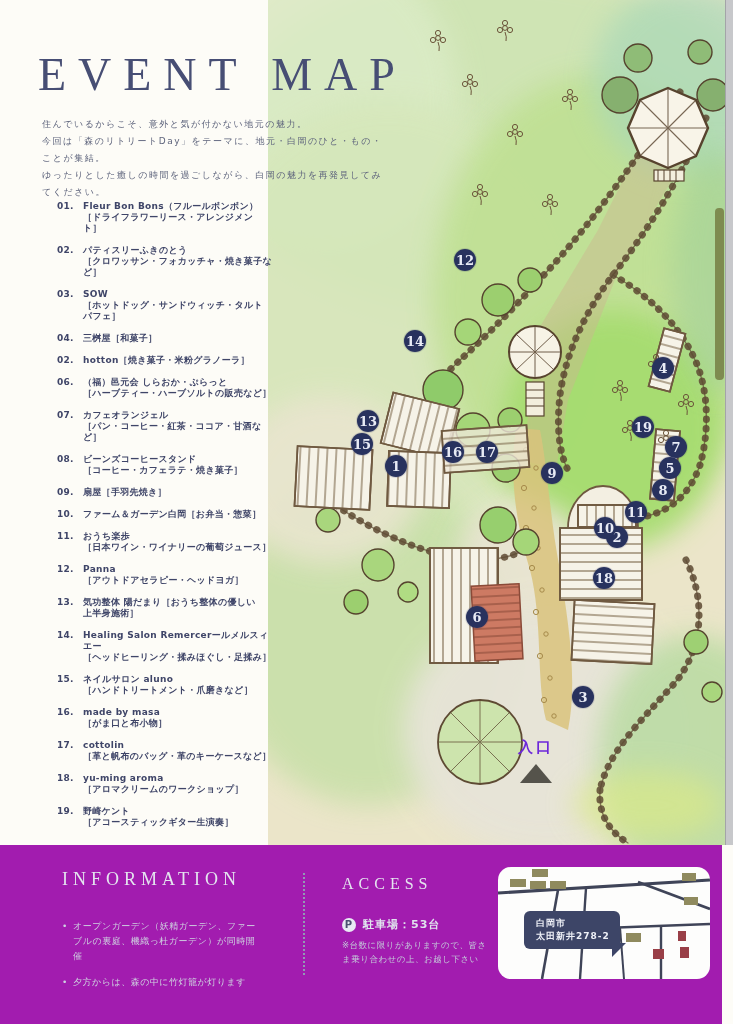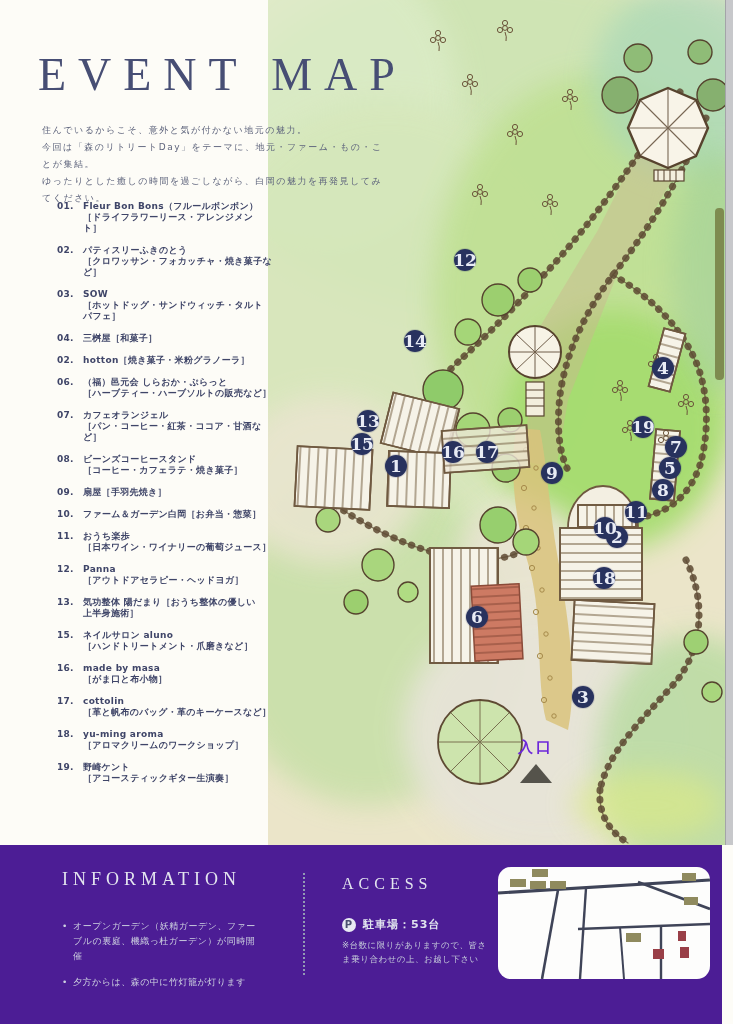--- a/index.html
+++ b/index.html
@@ -8,43 +8,43 @@
     background:#fdfcf7;overflow:hidden;
     font-family:"DejaVu Sans",sans-serif;
   }
   
   #map-area{position:absolute;left:268px;top:0;width:457px;height:845px;background:#ebe5c9;overflow:hidden;}
   #map-area svg{display:block;}
   #edge-strip{position:absolute;left:725px;top:0;width:8px;height:845px;background:#c7c8cb;border-left:1px solid #a3a4a8;}
   .marker{
     position:absolute;width:22px;height:22px;border-radius:50%;
     background:#28325e;color:#e8ebf5;display:flex;align-items:center;justify-content:center;
-    font-family:"DejaVu Serif",serif;font-size:17px;font-weight:bold;
+    font-family:"DejaVu Serif",serif;font-size:13px;font-weight:bold;
     transform:translate(-50%,-50%);box-shadow:0 0 0 1px rgba(40,50,94,.15);
   }
   #entrance-label{
     position:absolute;font-family:"DejaVu Serif",serif;font-weight:bold;
     font-size:15px;letter-spacing:3px;color:#6d28d9;
   }
   
   #title{
     position:absolute;left:38px;top:48px;z-index:5;
     font-family:"Liberation Serif","DejaVu Serif",serif;
     font-size:46px;font-weight:400;letter-spacing:.26em;color:#474e74;white-space:nowrap;
   }
   #intro{
     position:absolute;left:42px;top:116px;z-index:5;width:350px;
-    font-size:9px;letter-spacing:1.5px;line-height:17px;color:#5f657d;margin-top:6px;
+    font-size:9px;letter-spacing:1.5px;line-height:17px;color:#5f657d;
   }
   #vendor-list{position:absolute;left:57px;top:201px;width:215px;z-index:5;}
   .vendor{display:flex;margin-bottom:11px;color:#3f4568;font-size:9px;font-weight:bold;line-height:11px;letter-spacing:.3px;}
   .vno{flex:0 0 26px;}
   .vtx{flex:1;}
   
-  #footer{position:absolute;left:0;top:845px;width:722px;height:179px;background:#4c1d95;}
+  #footer{position:absolute;left:0;top:845px;width:722px;height:179px;background:#a21caf;}
   #info-heading{
     position:absolute;left:62px;top:24px;
     font-family:"Liberation Serif","DejaVu Serif",serif;font-size:18px;letter-spacing:5px;color:#e4e6ef;
   }
   #info-bullets{position:absolute;left:62px;top:66px;width:200px;margin-top:8px;}
   .bullet-item{position:relative;padding-left:11px;margin-bottom:11px;font-size:9px;line-height:15px;color:#ced2e0;letter-spacing:.5px;}
   .bullet-item:before{content:"•";position:absolute;left:0;top:0;color:#ced2e0;}
   #footer-divider{position:absolute;left:303px;top:28px;height:102px;border-left:2px dotted #9299b4;}
   #access-heading{
     position:absolute;left:342px;top:30px;
@@ -323,21 +323,21 @@
         <div class="marker" style="left: 375px; top: 427px;">19</div>
       </div>
   </div>
 
   <div id="edge-strip"></div>
 
   <div id="title">EVENT MAP</div>
 
   <div id="intro">
     <div>住んでいるからこそ、意外と気が付かない地元の魅力。</div>
-    <div>今回は「森のリトリートDay」をテーマに、地元・ファーム・もの・ことが集結。</div>
+    <div>今回は「森のリトリートDay」をテーマに、地元・白岡のひと・もの・ことが集結。</div>
     <div>ゆったりとした癒しの時間を過ごしながら、白岡の魅力を再発見してみてください。</div>
   </div>
 
   <div id="vendor-list">
       <div class="vendor">
         <span class="vno">01.</span>
         <span class="vtx">Fleur Bon Bons（フルールボンボン）<br>［ドライフラワーリース・アレンジメント］</span>
       </div>
       <div class="vendor">
         <span class="vno">02.</span>
@@ -379,20 +379,24 @@
         <span class="vno">11.</span>
         <span class="vtx">おうち楽歩<br>［日本ワイン・ワイナリーの葡萄ジュース］</span>
       </div>
       <div class="vendor">
         <span class="vno">12.</span>
         <span class="vtx">Panna<br>［アウトドアセラピー・ヘッドヨガ］</span>
       </div>
       <div class="vendor">
         <span class="vno">13.</span>
         <span class="vtx">気功整体 陽だまり［おうち整体の優しい<br>上半身施術］</span>
+      </div>
+      <div class="vendor">
+        <span class="vno">14.</span>
+        <span class="vtx">Healing Salon Remercerールメルスィエー<br>［ヘッドヒーリング・揉みほぐし・足揉み］</span>
       </div>
       <div class="vendor">
         <span class="vno">15.</span>
         <span class="vtx">ネイルサロン aluno<br>［ハンドトリートメント・爪磨きなど］</span>
       </div>
       <div class="vendor">
         <span class="vno">16.</span>
         <span class="vtx">made by masa<br>［がま口と布小物］</span>
       </div>
       <div class="vendor">
@@ -442,16 +446,20 @@
           <rect x="52" y="14" width="16" height="8" fill="#8f8a5e"></rect>
           <rect x="34" y="2" width="16" height="8" fill="#8f8a5e"></rect>
           <rect x="184" y="6" width="14" height="8" fill="#8f8a5e"></rect>
           <rect x="186" y="30" width="14" height="8" fill="#8f8a5e"></rect>
           <rect x="128" y="66" width="15" height="9" fill="#8f8a5e"></rect>
           <rect x="180" y="64" width="8" height="10" fill="#993f47"></rect>
           <rect x="182" y="80" width="9" height="11" fill="#993f47"></rect>
           <rect x="155" y="82" width="11" height="10" fill="#993f47"></rect>
         </g>
       </svg>
+      <div id="address-bubble">
+        <div>白岡市</div>
+        <div>太田新井278-2</div>
+      </div>
     </div>
   </div>
 
 </div>
 
 </body></html>

